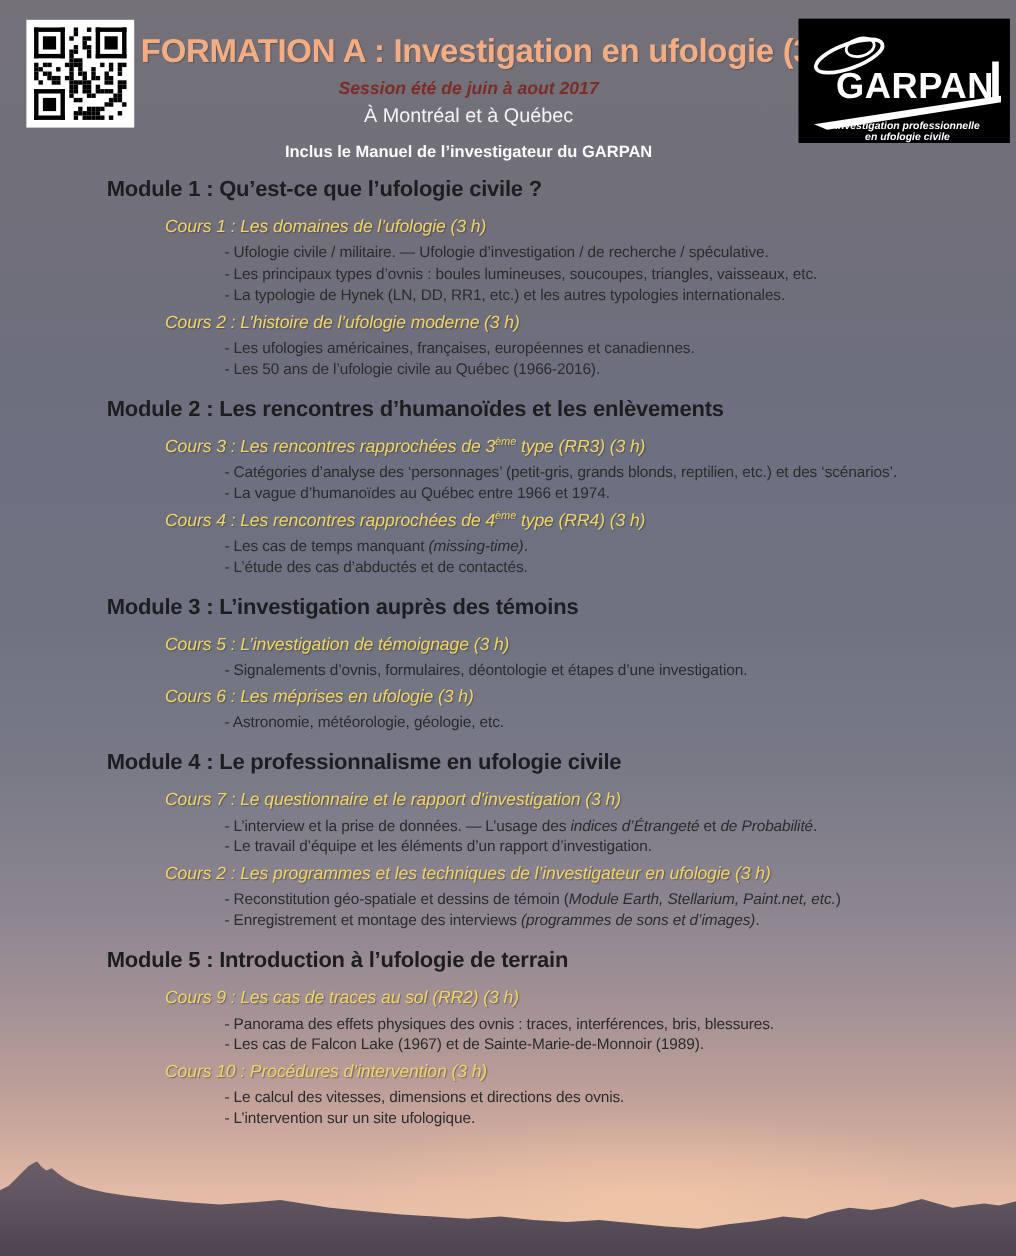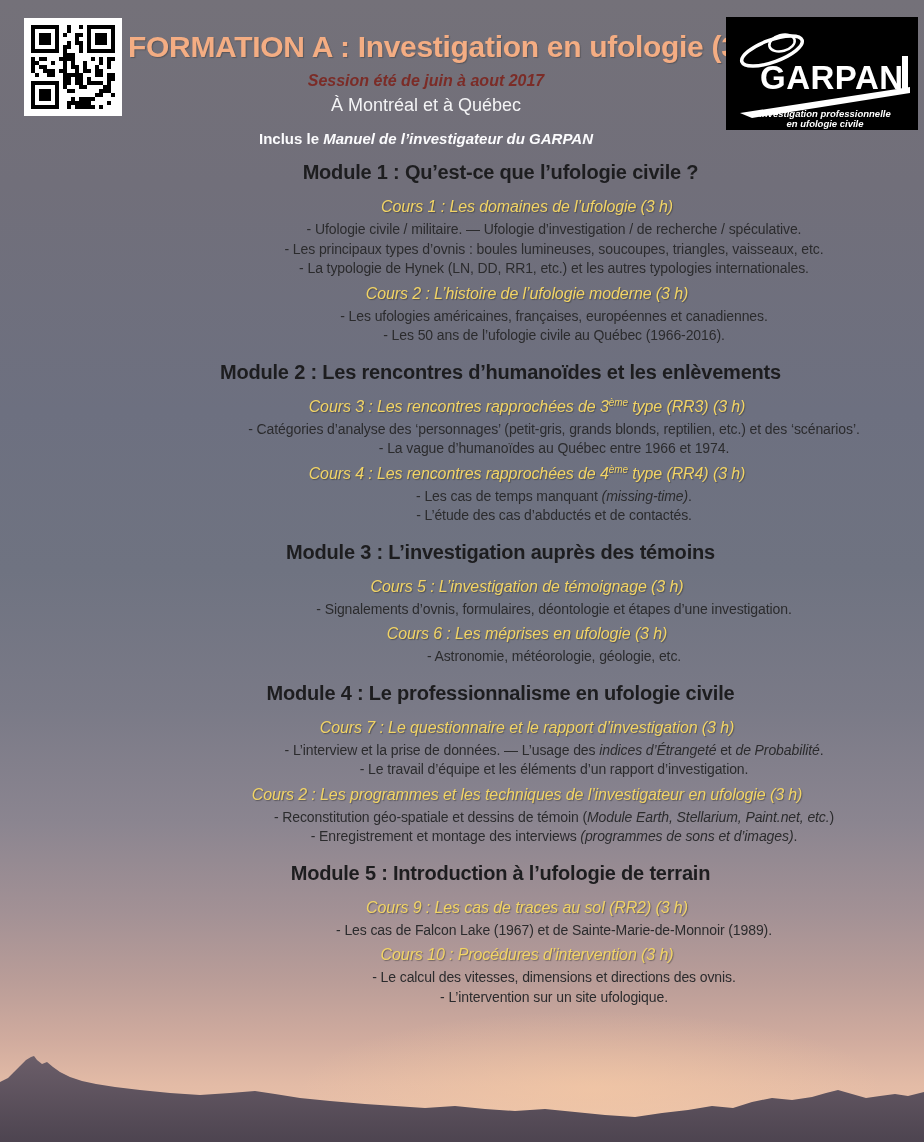--- a/index.html
+++ b/index.html
@@ -24,26 +24,26 @@
   .title{
     font-size:30px;font-weight:bold;letter-spacing:-.3px;color:var(--c-title);
     text-shadow:1px 1px 1px rgba(40,40,40,.35);white-space:nowrap;
   }
   .session{margin-top:8px;font-size:16px;font-style:italic;font-weight:600;color:var(--c-session);}
   .location{margin-top:5px;font-size:18px;color:#f4f4f6;}
   .included{
     position:absolute;left:128px;right:200px;top:130px;text-align:center;
     font-size:15px;font-weight:bold;color:#fbfbfd;
   }
-  .included .it{font-style:italic;}
+  .included .it{}
 
   .logo{position:absolute;left:726px;top:17px;width:192px;height:113px;background:#000;}
 
   
-  .content{position:absolute;left:97px;top:161px;right:20px;text-align:center;}
+  .content{position:absolute;left:97px;top:161px;right:20px;}
   .module{margin-top:15px;}
   .module:first-child{margin-top:0;}
   .module-title{
     font-size:20px;font-weight:bold;color:#1d1d1f;line-height:22px;
     margin:0 0 14px 0;white-space:nowrap;letter-spacing:-.2px;
   }
   .course{margin-top:5px;}
   .course-title{
     margin-left:53px;font-size:16px;font-weight:normal;font-style:italic;
     color:var(--c-course);line-height:20px;margin-bottom:3px;white-space:nowrap;
@@ -287,20 +287,21 @@
       <div class="course">
         <div class="course-title"><span>Cours 2 : Les programmes et les techniques de l’investigateur en ufologie (3 h)</span></div>
         <div class="bullet"><span>- Reconstitution géo-spatiale et dessins de témoin (</span><span class="it">Module Earth, Stellarium, Paint.net, etc.</span><span>)</span></div>
         <div class="bullet"><span>- Enregistrement et montage des interviews </span><span class="it">(programmes de sons et d’images)</span><span>.</span></div>
       </div>
     </div>
     <div class="module">
       <div class="module-title">Module 5 : Introduction à l’ufologie de terrain</div>
       <div class="course">
         <div class="course-title"><span>Cours 9 : Les cas de traces au sol (RR2) (3 h)</span></div>
+        <div class="bullet"><span>- Panorama des effets physiques des ovnis : traces, interférences, bris, blessures.</span></div>
         <div class="bullet"><span>- Les cas de Falcon Lake (1967) et de Sainte-Marie-de-Monnoir (1989).</span></div>
       </div>
       <div class="course">
         <div class="course-title"><span>Cours 10 : Procédures d’intervention (3 h)</span></div>
         <div class="bullet"><span>- Le calcul des vitesses, dimensions et directions des ovnis.</span></div>
         <div class="bullet"><span>- L’intervention sur un site ufologique.</span></div>
       </div>
     </div>
   </div>
 

